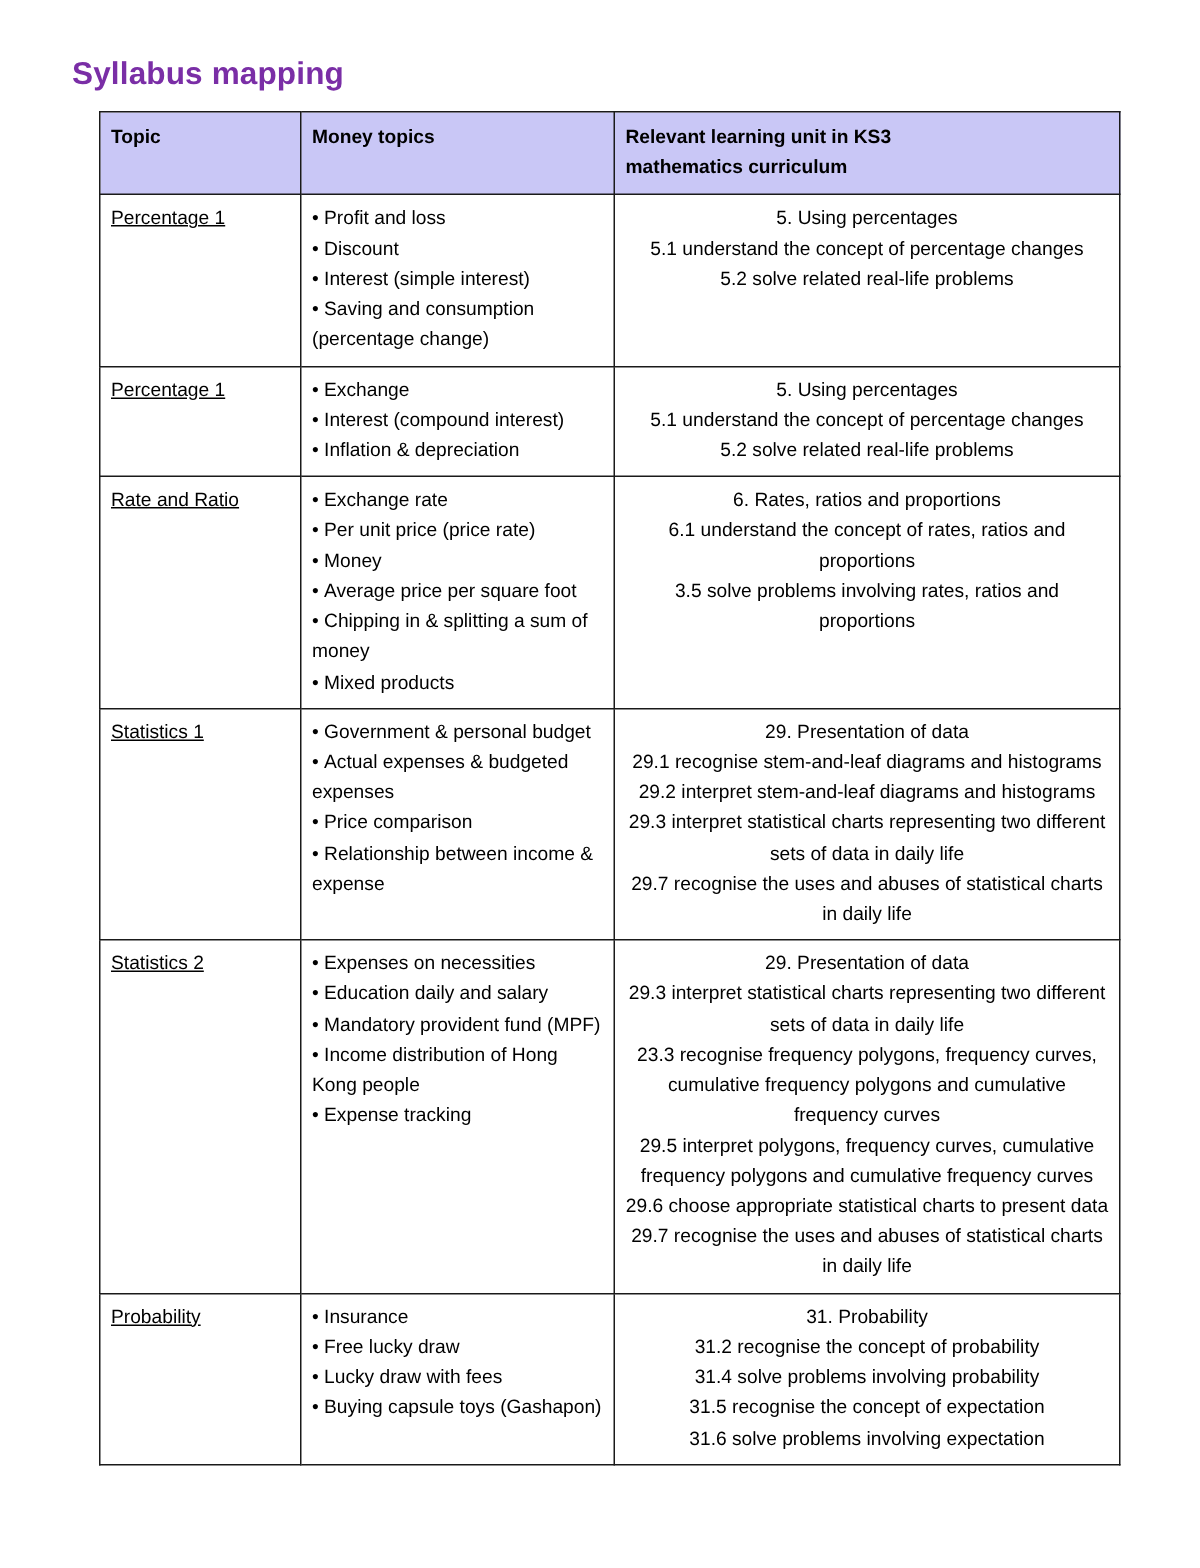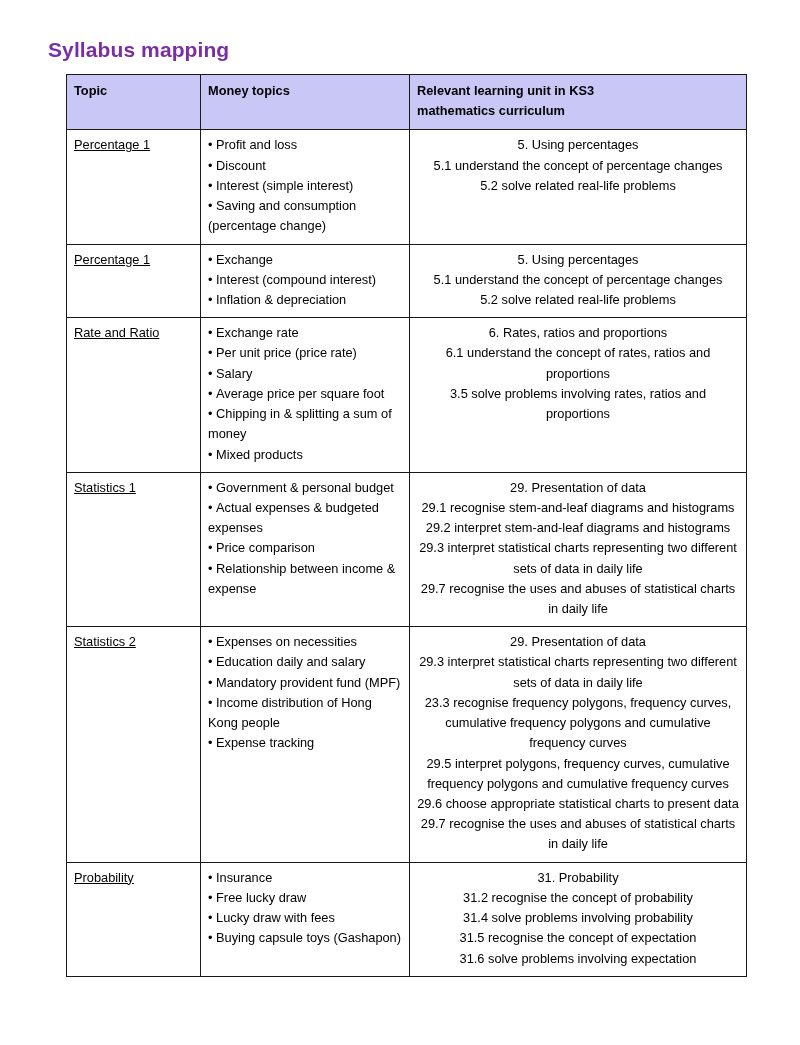--- a/index.html
+++ b/index.html
@@ -142,21 +142,21 @@
               <li>5.2 solve related real-life problems</li>
             </ul>
           </td>
         </tr>
         <tr>
           <td class="topic-cell">Rate and Ratio</td>
           <td>
             <ul class="bullets">
               <li>Exchange rate</li>
               <li>Per unit price (price rate)</li>
-              <li>Salary</li>
+              <li>Money</li>
               <li>Average price per square foot</li>
               <li>Chipping in &amp; splitting a sum of money</li>
               <li>Mixed products</li>
             </ul>
           </td>
           <td>
             <ul class="lines">
               <li>6. Rates, ratios and proportions</li>
               <li>6.1 understand the concept of rates, ratios and proportions</li>
               <li>3.5 solve problems involving rates, ratios and proportions</li>

